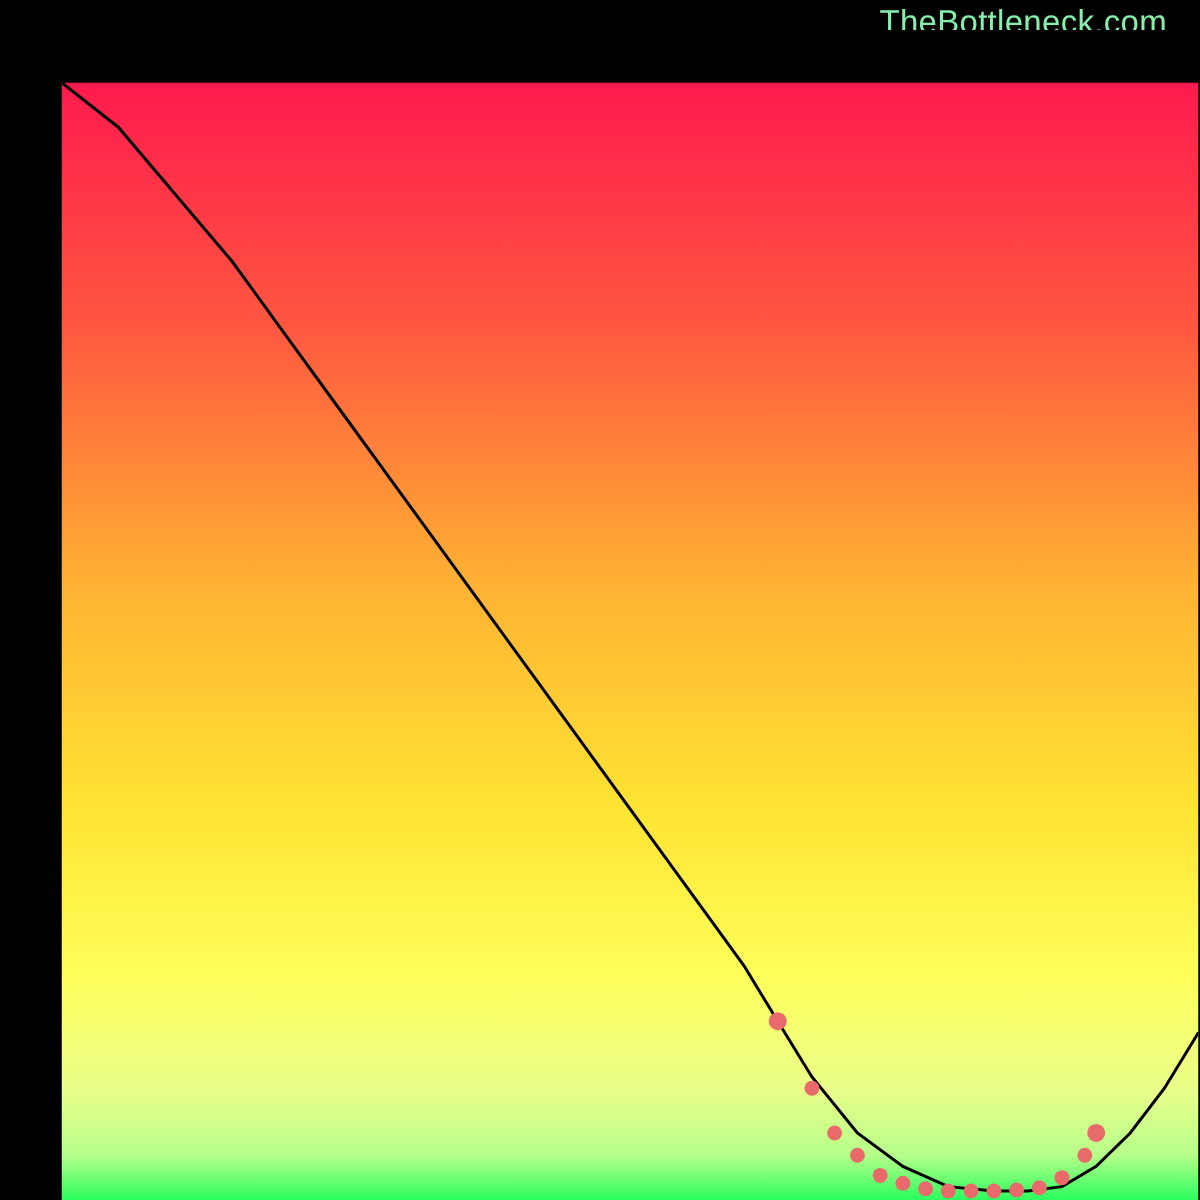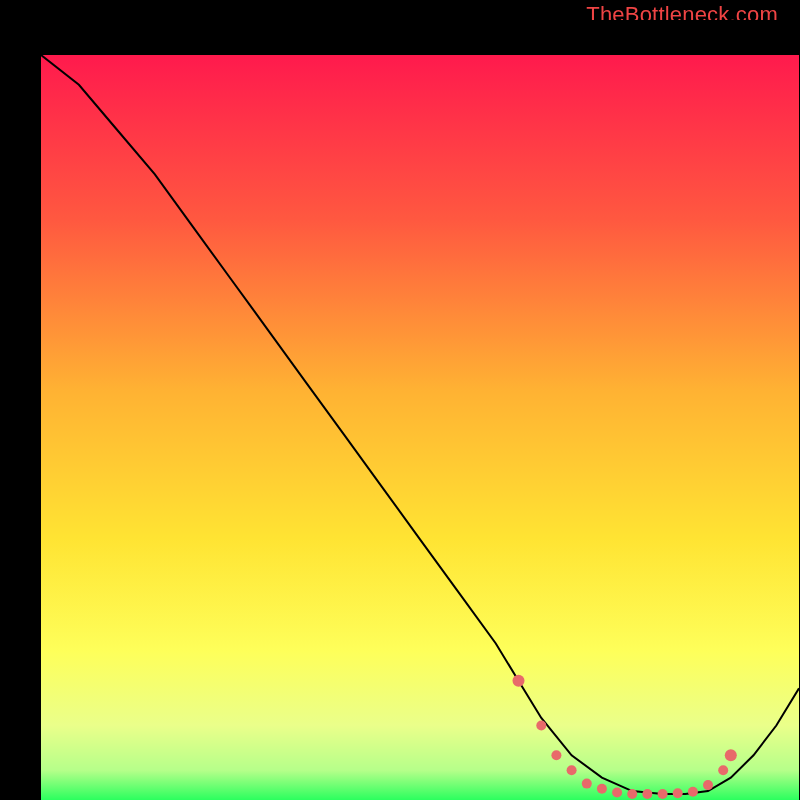--- a/index.html
+++ b/index.html
@@ -25,21 +25,21 @@
     top: 35px;
     width: 758px;
     height: 745px;
   }
   .watermark {
     position: absolute;
     top: 2px;
     right: 22px;
     font-family: Arial, Helvetica, sans-serif;
     font-size: 22px;
-    color: #ef4444;
+    color: #86efac;
     letter-spacing: 0.2px;
   }
   svg { display: block; }
 </style>
 </head>
 <body>
 
 <div class="watermark">TheBottleneck.com</div>
 
 <div class="frame">

